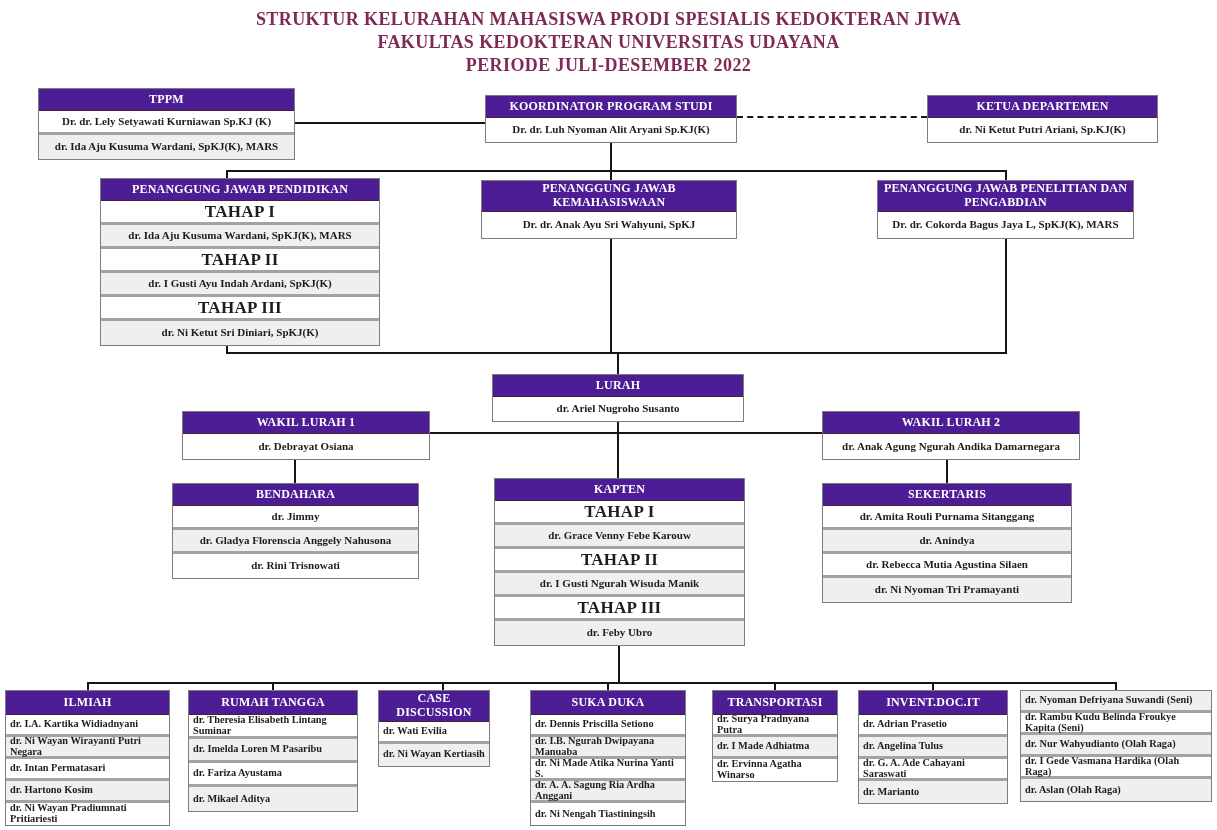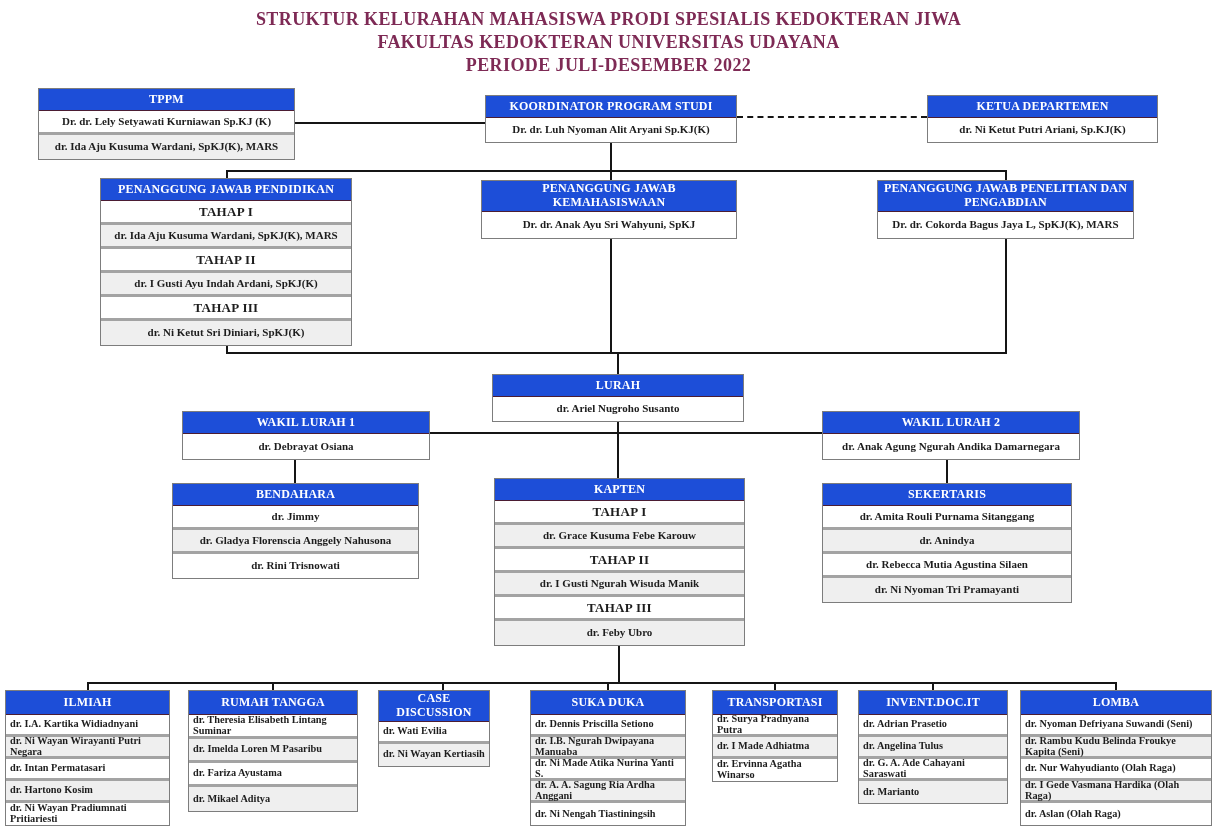--- a/index.html
+++ b/index.html
@@ -12,46 +12,46 @@
   .title-wrap { position:absolute; left:0; top:8px; width:1217px; text-align:center; }
   .title-line { font-size:18px; line-height:1.28; color:#7E2A55; letter-spacing:.4px; font-weight:bold; }
 
   
   .cl  { position:absolute; background:#151515; }
   .cld { position:absolute; height:0; border-top:2px dashed #151515; background:none; }
 
   
   .box { position:absolute; border:1px solid #7d7d7d; background:#fff; }
   .hdr {
-    background:#1d4ed8; color:#ffffff; font-size:12px; font-weight:bold;
+    background:#4c1d95; color:#ffffff; font-size:12px; font-weight:bold;
     display:flex; align-items:center; justify-content:center; text-align:center;
     min-height:22px; line-height:1.15; padding:1px 4px;
     border-bottom:1px solid #4b1d33; letter-spacing:.2px;
   }
   .hdr-tall { min-height:30px; }
   .row {
     display:flex; align-items:center; justify-content:center; text-align:center;
     height:24px; font-size:11px; color:#1d1d1d; background:#ffffff;
     border-bottom:3px solid #a3a3a3; padding:0 3px; line-height:1.05;
   }
   .box > .row:last-child { border-bottom:none; }
   .box > .row:nth-child(odd) { background:#efefef; }
-  .row.stage { font-size:13px; letter-spacing:.3px; }
+  .row.stage { font-size:17px; letter-spacing:.3px; }
   .kem-row { height:26px; }
 
   
   .committee .row { height:22px; justify-content:flex-start; text-align:left; font-size:10.3px; padding:0 4px; }
   .committee .hdr { min-height:24px; }
   #b-rumahtangga .row { height:24px; }
 
   
   #b-tppm          { left:38px;   top:88px;  width:257px; }
   #b-koordinator   { left:485px;  top:95px;  width:252px; }
   #b-ketua         { left:927px;  top:95px;  width:231px; }
-  #b-pendidikan    { left:100px;  top:178px; width:252px; }
+  #b-pendidikan    { left:100px;  top:178px; width:280px; }
   #b-kemahasiswaan { left:481px;  top:180px; width:256px; }
   #b-penelitian    { left:877px;  top:180px; width:257px; }
   #b-lurah         { left:492px;  top:374px; width:252px; }
   #b-wakil1        { left:182px;  top:411px; width:248px; }
   #b-wakil2        { left:822px;  top:411px; width:258px; }
   #b-bendahara     { left:172px;  top:483px; width:247px; }
   #b-kapten        { left:494px;  top:478px; width:251px; }
   #b-sekertaris    { left:822px;  top:483px; width:250px; }
   #b-ilmiah        { left:5px;    top:690px; width:165px; }
   #b-rumahtangga   { left:188px;  top:690px; width:170px; }
@@ -141,21 +141,21 @@
   </div>
 <div class="box" id="b-bendahara">
     <div class="hdr">BENDAHARA</div>
     <div class="row">dr. Jimmy</div>
     <div class="row">dr. Gladya Florenscia Anggely Nahusona</div>
     <div class="row">dr. Rini Trisnowati</div>
   </div>
 <div class="box" id="b-kapten">
     <div class="hdr">KAPTEN</div>
     <div class="row stage">TAHAP I</div>
-    <div class="row">dr. Grace Kusuma Febe Karouw</div>
+    <div class="row">dr. Grace Venny Febe Karouw</div>
     <div class="row stage">TAHAP II</div>
     <div class="row">dr. I Gusti Ngurah Wisuda Manik</div>
     <div class="row stage">TAHAP III</div>
     <div class="row">dr. Feby Ubro</div>
   </div>
 <div class="box" id="b-sekertaris">
     <div class="hdr">SEKERTARIS</div>
     <div class="row">dr. Amita Rouli Purnama Sitanggang</div>
     <div class="row">dr. Anindya</div>
     <div class="row">dr. Rebecca Mutia Agustina Silaen</div>
@@ -196,19 +196,18 @@
     <div class="row">dr. Ervinna Agatha Winarso</div>
   </div>
 <div class="box committee" id="b-inventdocit">
     <div class="hdr">INVENT.DOC.IT</div>
     <div class="row">dr. Adrian Prasetio</div>
     <div class="row">dr. Angelina Tulus</div>
     <div class="row">dr. G. A. Ade Cahayani Saraswati</div>
     <div class="row">dr. Marianto</div>
   </div>
 <div class="box committee" id="b-lomba">
-    <div class="hdr">LOMBA</div>
     <div class="row">dr. Nyoman Defriyana Suwandi (Seni)</div>
     <div class="row">dr. Rambu Kudu Belinda Froukye Kapita (Seni)</div>
     <div class="row">dr. Nur Wahyudianto (Olah Raga)</div>
     <div class="row">dr. I Gede Vasmana Hardika (Olah Raga)</div>
     <div class="row">dr. Aslan (Olah Raga)</div>
   </div>
 
 </body></html>

